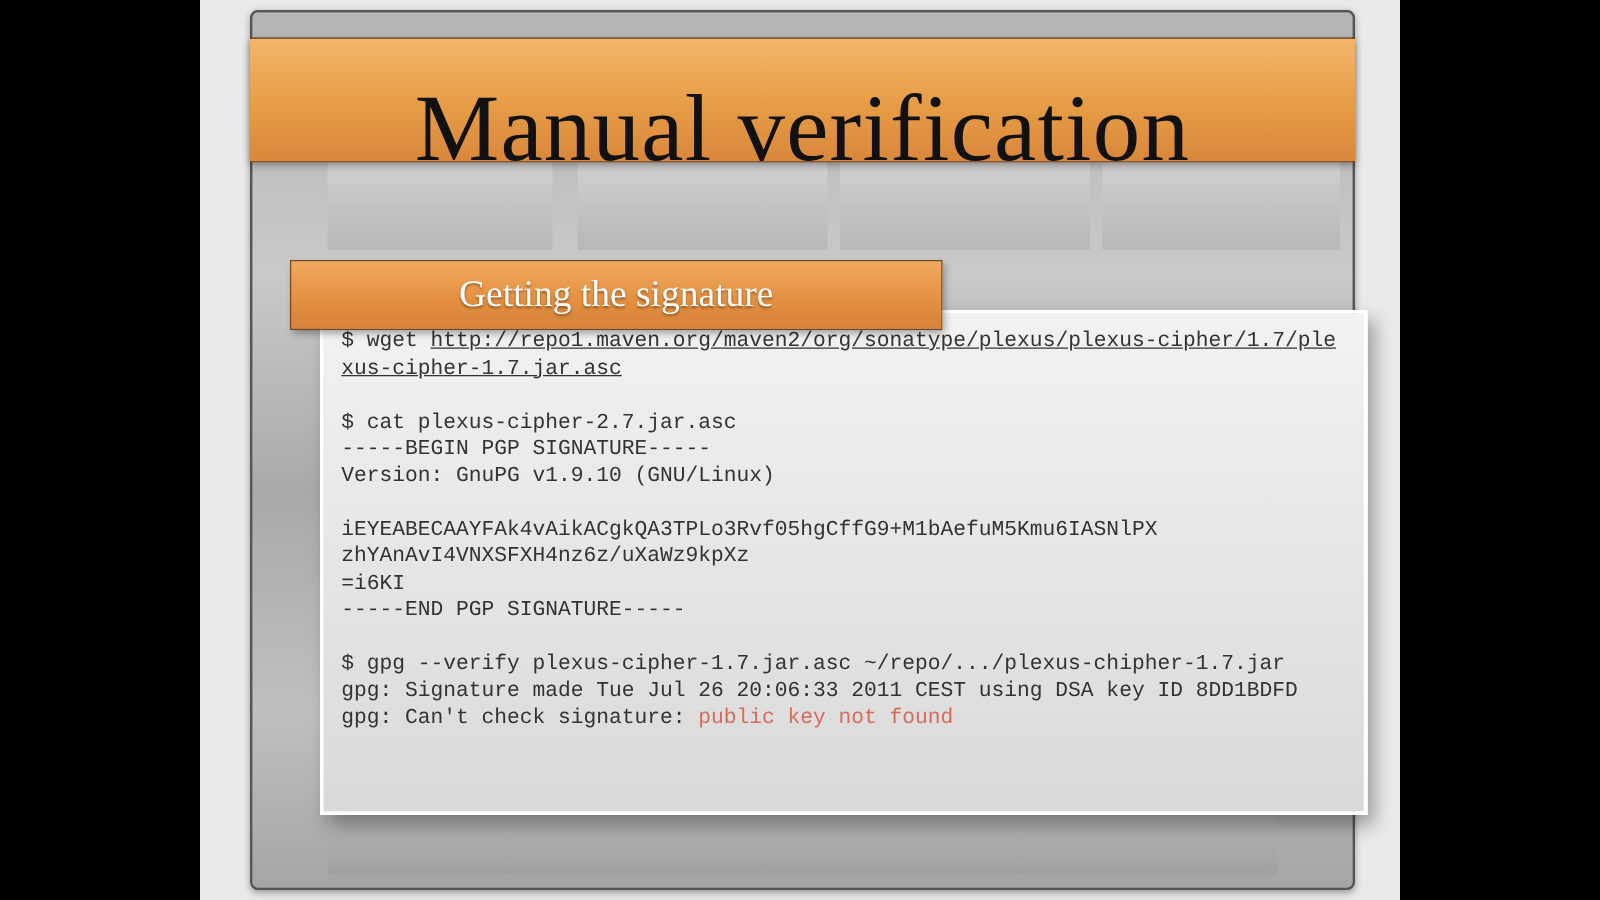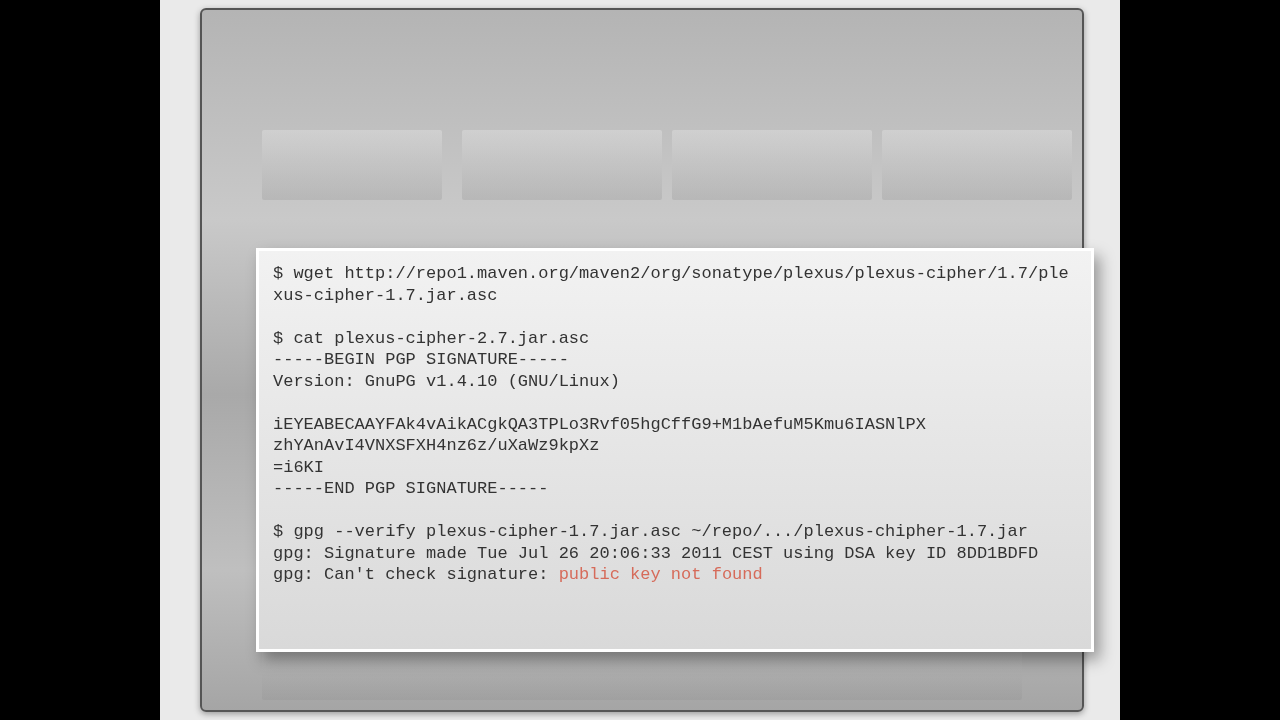--- a/index.html
+++ b/index.html
@@ -14,42 +14,48 @@
   .p5{left:60px;top:620px;width:760px;height:70px;opacity:.5}
 
   .titlebar{position:absolute;left:-2px;top:20px;width:884px;height:98px;background:linear-gradient(180deg,#f4b56a 0%,#e69c45 55%,#d9873b 100%);border:1px solid #6a3a16;border-left:none;border-right:none;box-shadow:0 3px 6px rgba(0,0,0,.35)}
   .titlebar h1{margin:0;position:absolute;left:0;right:0;bottom:-18px;text-align:center;font-weight:400;font-size:76px;color:#111;font-family:Georgia,"Times New Roman",serif;letter-spacing:1px}
 
   .subbar{position:absolute;left:30px;top:198px;width:520px;height:54px;background:linear-gradient(180deg,#f1a95f 0%,#e38f3f 60%,#d5823a 100%);border:1px solid #7a4318;box-shadow:2px 3px 6px rgba(0,0,0,.35);z-index:3;display:flex;align-items:center;justify-content:center}
   .subbar span{color:#fff;font-size:30px;font-family:Georgia,"Times New Roman",serif;text-shadow:0 1px 2px rgba(0,0,0,.4)}
 
   .term{position:absolute;left:54px;top:238px;width:804px;height:374px;background:linear-gradient(180deg,#f2f2f2,#d9d9d9);border:3px solid #fff;box-shadow:6px 8px 14px rgba(0,0,0,.35);padding:12px 14px;z-index:2}
   .term pre{margin:0;white-space:pre-wrap;word-break:break-all;font-family:"Courier New",monospace;font-size:17px;line-height:21.5px;color:#333}
-  .u{}
+  .u{text-decoration:underline}
   .err{color:#d66b5a;}
 </style>
 </head>
 <body>
 
 <div class="stage">
   <div class="slide">
     <div class="bgpanel p1"></div>
     <div class="bgpanel p2"></div>
     <div class="bgpanel p3"></div>
     <div class="bgpanel p4"></div>
     <div class="bgpanel p5"></div>
 
+    <div class="titlebar">
+      <h1>Manual verification</h1>
+    </div>
 
+    <div class="subbar">
+      <span>Getting the signature</span>
+    </div>
 
     <div class="term">
 <pre><span>$ wget </span><span class="u">http://repo1.maven.org/maven2/org/sonatype/plexus/plexus-cipher/1.7/plexus-cipher-1.7.jar.asc</span>
 <span></span>
 <span>$ cat plexus-cipher-2.7.jar.asc</span>
 <span>-----BEGIN PGP SIGNATURE-----</span>
-<span>Version: GnuPG v1.4.10 (GNU/Linux)</span>
+<span>Version: GnuPG v1.9.10 (GNU/Linux)</span>
 <span></span>
 <span>iEYEABECAAYFAk4vAikACgkQA3TPLo3Rvf05hgCffG9+M1bAefuM5Kmu6IASNlPX</span>
 <span>zhYAnAvI4VNXSFXH4nz6z/uXaWz9kpXz</span>
 <span>=i6KI</span>
 <span>-----END PGP SIGNATURE-----</span>
 <span></span>
 <span>$ gpg --verify plexus-cipher-1.7.jar.asc ~/repo/.../plexus-chipher-1.7.jar</span>
 <span>gpg: Signature made Tue Jul 26 20:06:33 2011 CEST using DSA key ID 8DD1BDFD</span>
 <span>gpg: Can't check signature: </span><span class="err">public key not found</span></pre>
     </div>

